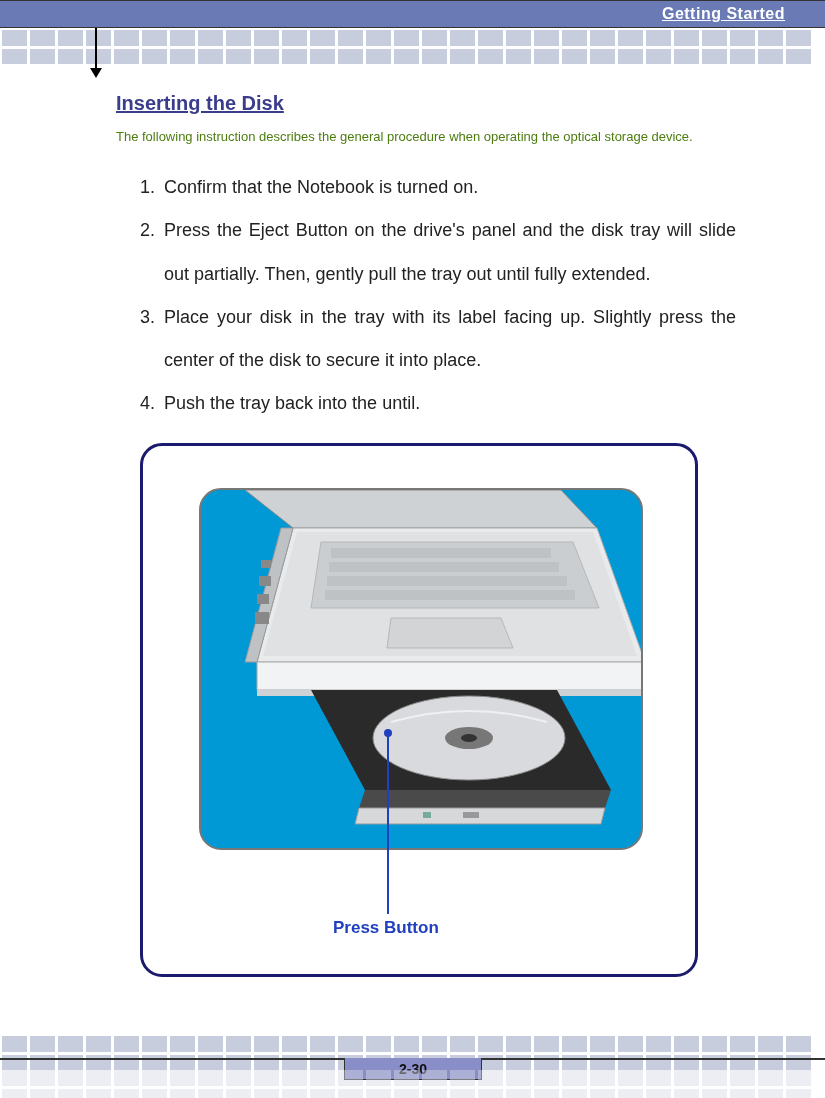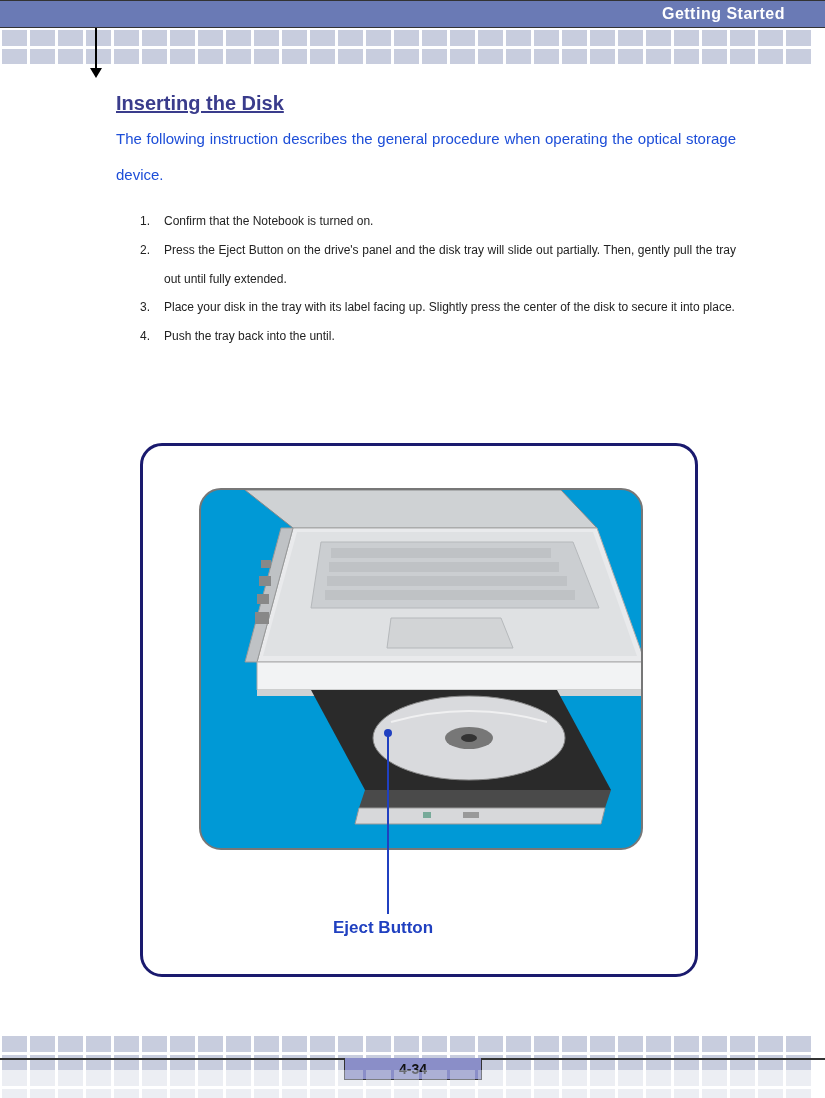--- a/index.html
+++ b/index.html
@@ -21,20 +21,21 @@
       display: flex;
       align-items: center;
       justify-content: flex-end;
       padding-right: 40px;
     }
     .header-title {
       color: #fff;
       font-weight: bold;
       font-size: 16px;
       letter-spacing: 0.5px;
+      text-decoration: underline;
     }
     .squares-row {
       position: absolute;
       left: 0; right: 0;
       height: 34px;
       display: flex;
       gap: 4px;
       padding-left: 2px;
       overflow: hidden;
     }
@@ -64,34 +65,34 @@
       width: 620px;
     }
     .section-title {
       font-size: 20px;
       font-weight: bold;
       color: #3a3c8c;
       text-decoration: underline;
       margin-bottom: 6px;
     }
     .intro {
-      font-size: 15px;
-      color: #1d4ed8;
+      font-size: 13px;
+      color: #4d7c0f;
       line-height: 2.4;
       text-align: justify;
       margin-bottom: 14px;
     }
     ol {
       list-style: none;
       counter-reset: item;
       padding-left: 24px;
     }
     ol li {
       counter-increment: item;
-      font-size: 12px;
+      font-size: 18px;
       color: #222;
       line-height: 2.4;
       text-align: justify;
       position: relative;
       padding-left: 24px;
       margin-bottom: 0;
     }
     ol li::before {
       content: counter(item) ".";
       position: absolute;
@@ -304,21 +305,21 @@
 
         <rect x="60" y="70" width="10" height="8" fill="#888"></rect>
         <rect x="58" y="86" width="12" height="10" fill="#888"></rect>
         <rect x="56" y="104" width="12" height="10" fill="#888"></rect>
         <rect x="54" y="122" width="14" height="12" fill="#888"></rect>
       </g>
     </svg>
   </div>
   <div class="pointer-dot"></div>
   <div class="pointer-line"></div>
-  <div class="callout">Eject Button</div>
+  <div class="callout">Press Button</div>
 </div>
 
 <div class="squares-row squares-bottom-light" style="flex-wrap: wrap; align-content: flex-start; gap: 3px; height: 34px;">
     <div class="sq sq-dark"></div>
     <div class="sq sq-dark"></div>
     <div class="sq sq-dark"></div>
     <div class="sq sq-dark"></div>
     <div class="sq sq-dark"></div>
     <div class="sq sq-dark"></div>
     <div class="sq sq-dark"></div>
@@ -369,21 +370,21 @@
     <div class="sq sq-dark"></div>
     <div class="sq sq-dark"></div>
     <div class="sq sq-dark"></div>
     <div class="sq sq-dark"></div>
     <div class="sq sq-dark"></div>
     <div class="sq sq-dark"></div>
     <div class="sq sq-dark"></div>
   </div>
 <div class="footer-bar"></div>
 <div class="footer-pill">
-  <span>4-34</span>
+  <span>2-30</span>
 </div>
 <div class="squares-row squares-bottom-dark" style="flex-wrap: wrap; align-content: flex-start; gap: 3px; height: 34px;">
     <div class="sq sq-light"></div>
     <div class="sq sq-light"></div>
     <div class="sq sq-light"></div>
     <div class="sq sq-light"></div>
     <div class="sq sq-light"></div>
     <div class="sq sq-light"></div>
     <div class="sq sq-light"></div>
     <div class="sq sq-light"></div>

